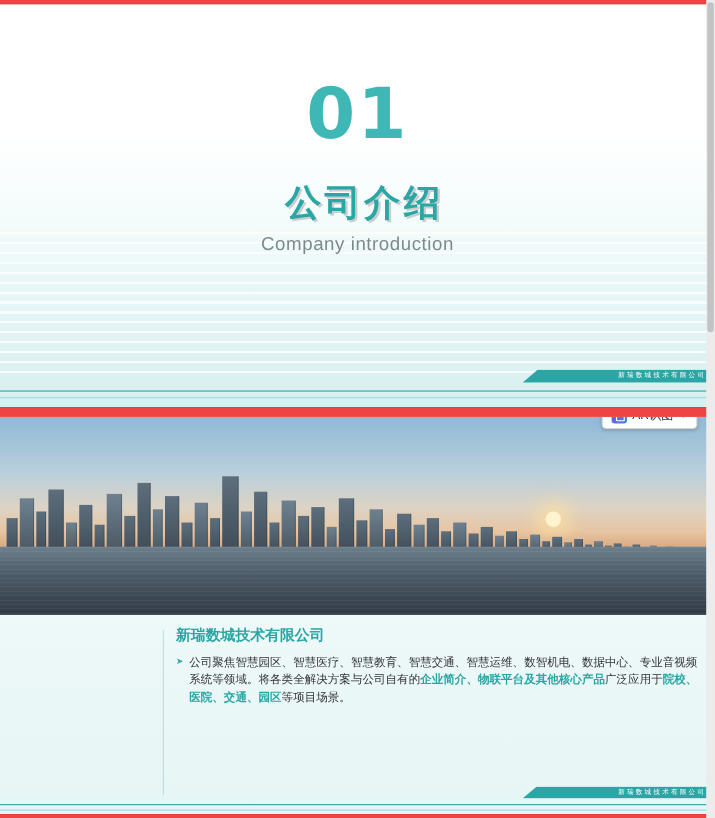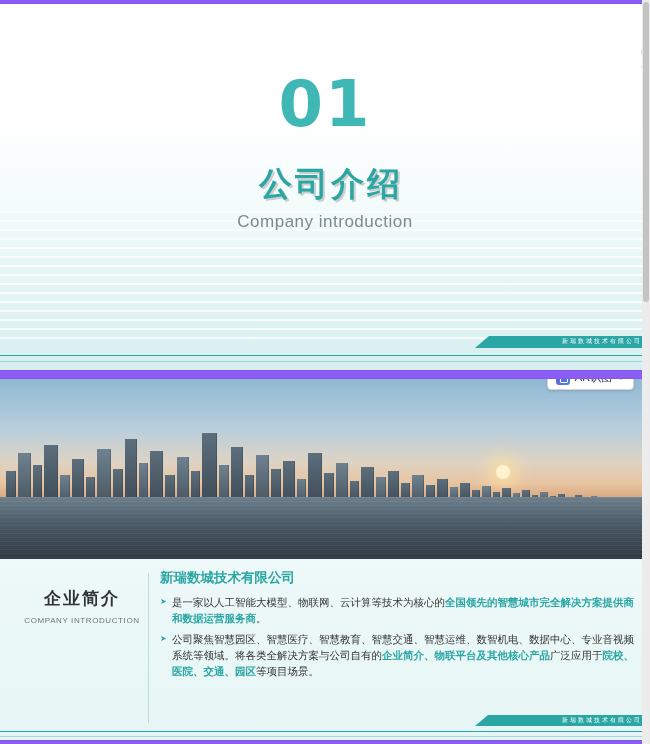--- a/index.html
+++ b/index.html
@@ -7,21 +7,21 @@
     width: 650px;
     height: 744px;
     background: #f1f1f1;
     font-family: "Liberation Sans", sans-serif;
     overflow: hidden;
   }
   .page {
     position: relative;
     width: 650px;
     height: 744px;
-    background: #8b5cf6;
+    background: #ef4444;
   }
 
   
   .slide1 {
     position: absolute;
     left: 0; top: 4px;
     width: 650px;
     height: 366px;
     background: linear-gradient(180deg,#ffffff 0%,#ffffff 32%,#f3fbfb 55%,#e4f4f4 78%,#d7eff0 100%);
     overflow: hidden;
@@ -330,29 +330,24 @@
         <div class="bld l" style="left:591px;width:6px;height:9px;"></div>
         <div class="bld" style="left:599px;width:5px;height:6px;"></div>
         <div class="bld" style="left:606px;width:6px;height:8px;"></div>
       </div>
       <div class="shore"></div>
       <div class="shore2"></div>
       <div class="water"></div>
     </div>
 
     <div class="s2-body">
-      <div class="s2-left">
-        <div class="cn">企业简介</div>
-        <div class="en">COMPANY INTRODUCTION</div>
-      </div>
       <div class="s2-divider"></div>
 
       <div class="s2-right">
         <div class="s2-company">新瑞数城技术有限公司</div>
-        <div class="bullet" id="b1">是一家以人工智能大模型、物联网、云计算等技术为核心的<span class="hl">全国领先的智慧城市完全解决方案提供商和数据运营服务商</span>。</div>
         <div class="bullet" id="b2">公司聚焦智慧园区、智慧医疗、智慧教育、智慧交通、智慧运维、数智机电、数据中心、专业音视频系统等领域。将各类全解决方案与公司自有的<span class="hl">企业简介、物联平台及其他核心产品</span>广泛应用于<span class="hl">院校、医院、交通、园区</span>等项目场景。</div>
       </div>
     </div>
 
     <div class="s2-footbar">
       <div class="tri">
         <span>新瑞数城技术有限公司</span>
       </div>
     </div>
     <div class="s2-rule1"></div>

